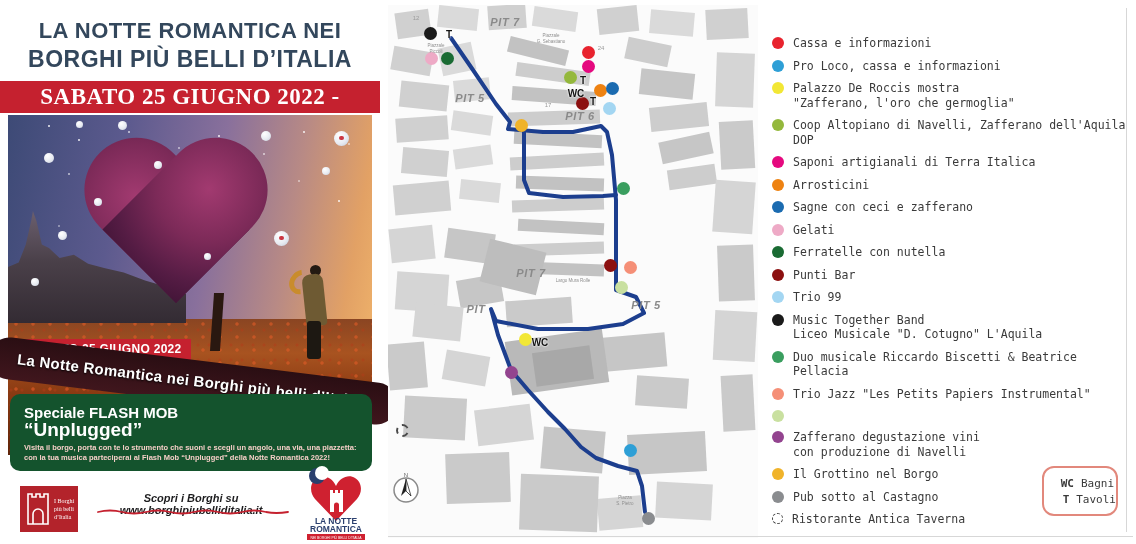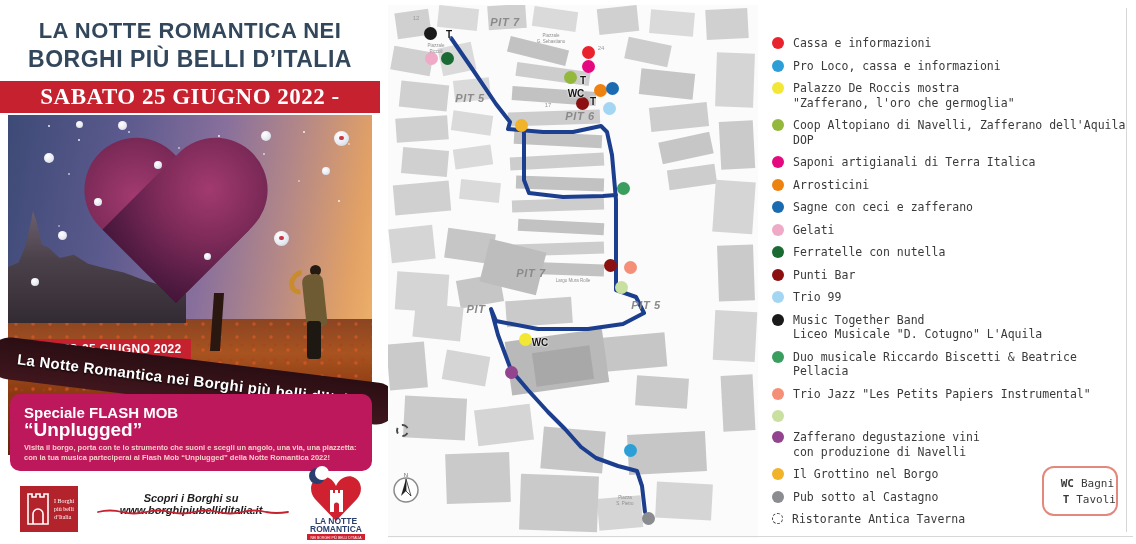--- a/index.html
+++ b/index.html
@@ -48,21 +48,21 @@
   .person .legs { position:absolute; left:11px; top:58px; width:14px; height:38px; background:#1d1812; border-radius:3px; }
   .person .sax  { position:absolute; left:-6px; top:6px; width:22px; height:26px; border-radius:50%;
     border:5px solid #c98c2c; border-top-color:transparent; border-right-color:transparent; transform:rotate(40deg); }
   .photo-badge { position:absolute; left:10px; top:224px; background:#c5212f; color:#fff;
     font-weight:bold; font-size:12px; padding:3px 9px 4px; letter-spacing:0.3px; }
 
   .dark-band { position:absolute; left:-12px; top:360px; width:410px; height:42px; background:linear-gradient(180deg,#2a0e13,#40161d);
     transform:rotate(7deg); border-radius:20px; }
   .ribbon { position:absolute; left:16px; top:372px; width:356px; transform:rotate(7deg);
     color:#fff; font-weight:bold; font-size:15px; letter-spacing:0.3px; text-shadow:0 1px 2px #000; }
-  .flash { position:absolute; left:10px; top:394px; width:362px; height:77px; background:#be185d; border-radius:10px; padding:10px 14px 0; }
+  .flash { position:absolute; left:10px; top:394px; width:362px; height:77px; background:#14532d; border-radius:10px; padding:10px 14px 0; }
   .flash-t1 { color:#fff; font-weight:bold; font-size:15px; line-height:17px; }
   .flash-t2 { color:#fff; font-weight:bold; font-size:19px; line-height:17px; margin-bottom:5px; }
   .flash-p  { color:#f6cfc8; font-weight:bold; font-size:7.5px; line-height:10px; }
 
   .borghi-logo { position:absolute; left:20px; top:486px; width:58px; height:46px; }
   .scopri { position:absolute; left:88px; top:492px; width:206px; text-align:center;
     font-style:italic; font-weight:bold; font-size:11px; color:#1d1d1f; }
   .squiggle { position:absolute; left:96px; top:508px; }
   .notte-logo { position:absolute; left:299px; top:466px; width:74px; height:74px; }
 

